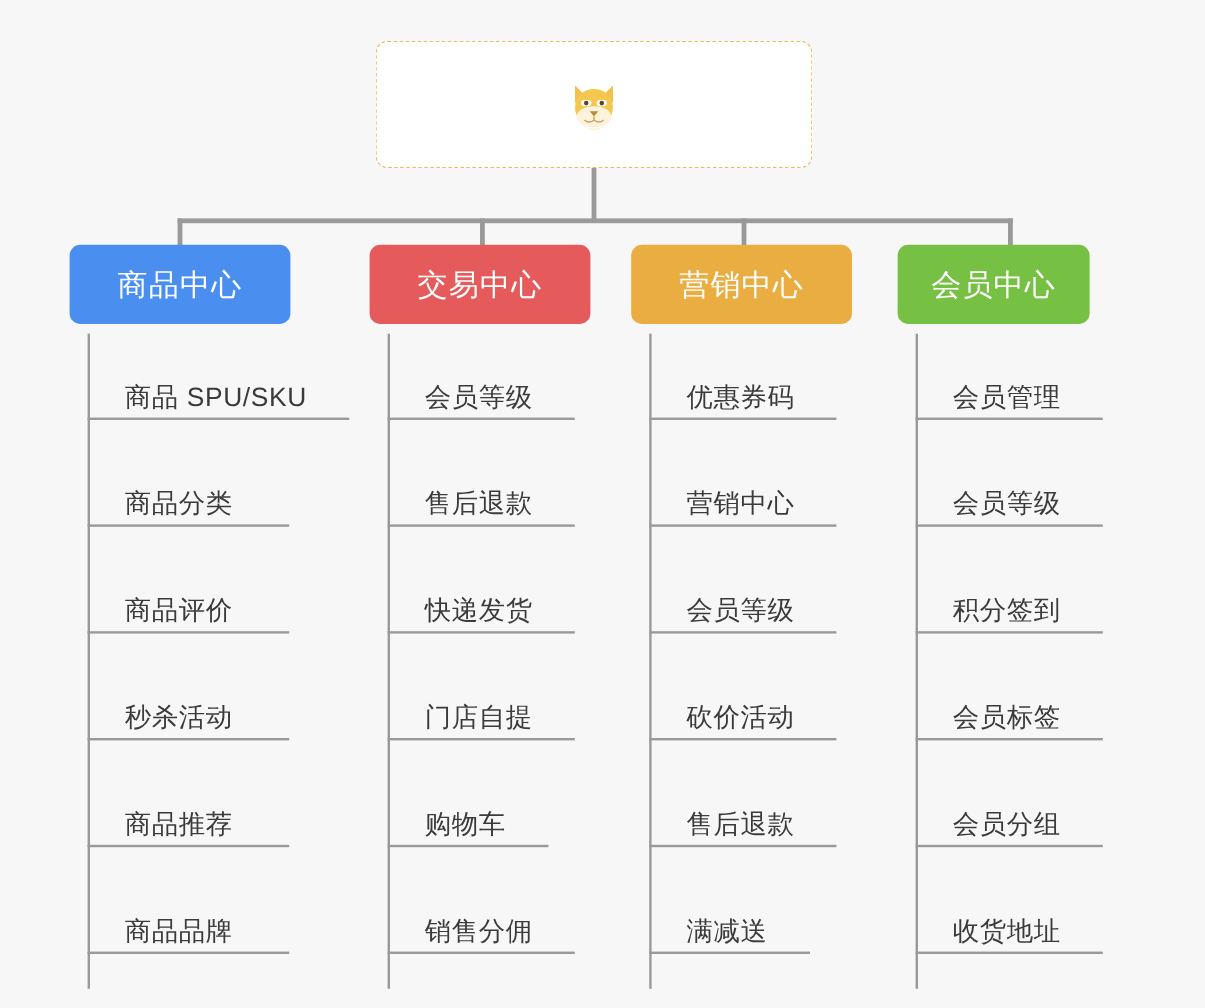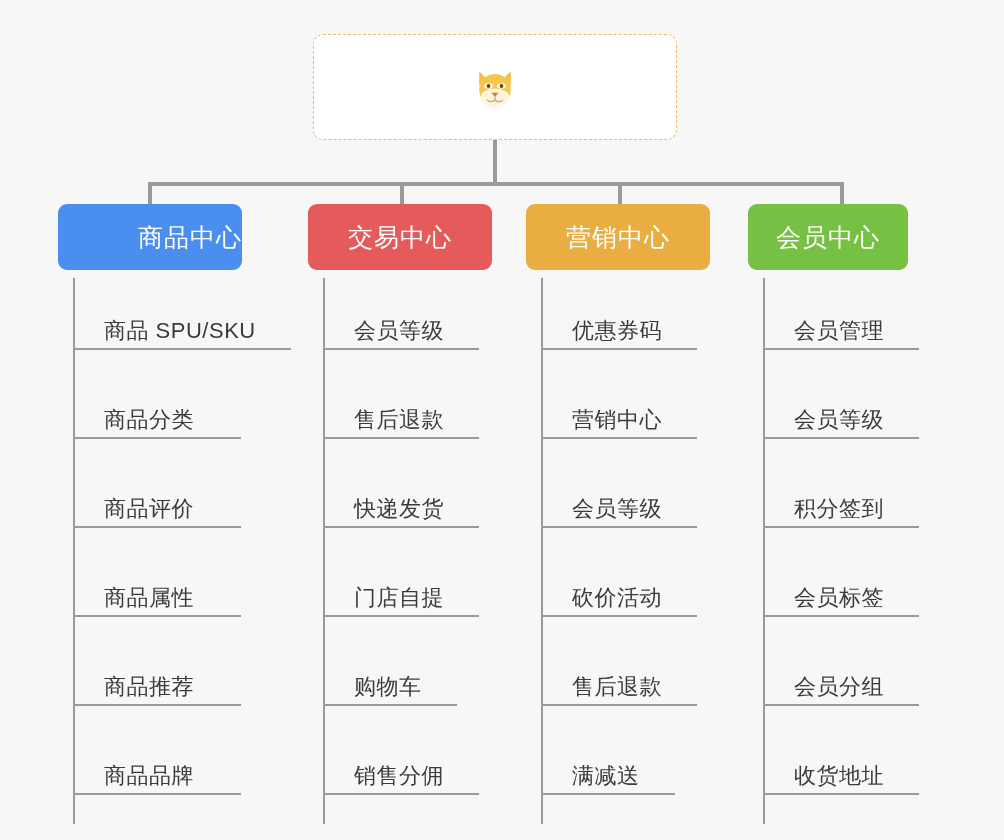--- a/index.html
+++ b/index.html
@@ -136,39 +136,39 @@
   </div>
 
   <div class="conn conn-v" style="left:493px; top:140px; width:4px; height:45px;"></div>
   <div class="conn conn-h" style="left:148px; top:182px; width:696px; height:4px;"></div>
   <div class="conn conn-v" style="left:148px; top:182px; width:4px; height:24px;"></div>
   <div class="conn conn-v" style="left:400px; top:182px; width:4px; height:24px;"></div>
   <div class="conn conn-v" style="left:618px; top:182px; width:4px; height:24px;"></div>
   <div class="conn conn-v" style="left:840px; top:182px; width:4px; height:24px;"></div>
 
   <div class="branch" style="left:58px; width:250px;">
-    <div class="branch-head" style="width:184px; background:#4a8ef0;justify-content:flex-end;">
+    <div class="branch-head" style="width:184px; background:#4a8ef0;">
       <span>商品中心</span>
     </div>
     <div class="branch-trunk" style="left:15px; top:74px; height:546px;"></div>
 
     <div class="leaf" style="left:15px; top:146px; width:218px;">
       <span class="leaf-label">商品 SPU/SKU</span>
       <span class="leaf-rule" style="width:218px;"></span>
     </div>
     <div class="leaf" style="left:15px; top:235px; width:168px;">
       <span class="leaf-label">商品分类</span>
       <span class="leaf-rule" style="width:168px;"></span>
     </div>
     <div class="leaf" style="left:15px; top:324px; width:168px;">
       <span class="leaf-label">商品评价</span>
       <span class="leaf-rule" style="width:168px;"></span>
     </div>
     <div class="leaf" style="left:15px; top:413px; width:168px;">
-      <span class="leaf-label">商品属性</span>
+      <span class="leaf-label">秒杀活动</span>
       <span class="leaf-rule" style="width:168px;"></span>
     </div>
     <div class="leaf" style="left:15px; top:502px; width:168px;">
       <span class="leaf-label">商品推荐</span>
       <span class="leaf-rule" style="width:168px;"></span>
     </div>
     <div class="leaf" style="left:15px; top:591px; width:168px;">
       <span class="leaf-label">商品品牌</span>
       <span class="leaf-rule" style="width:168px;"></span>
     </div>

